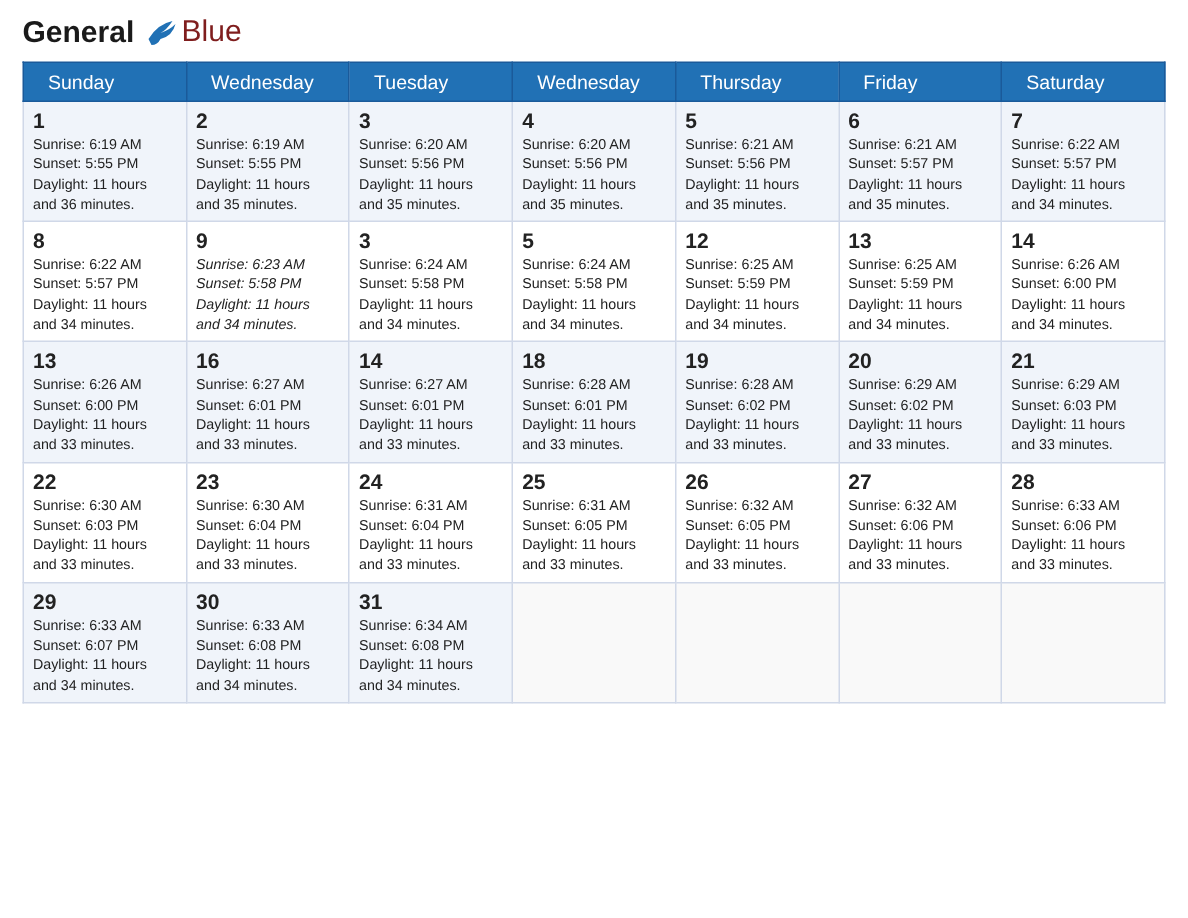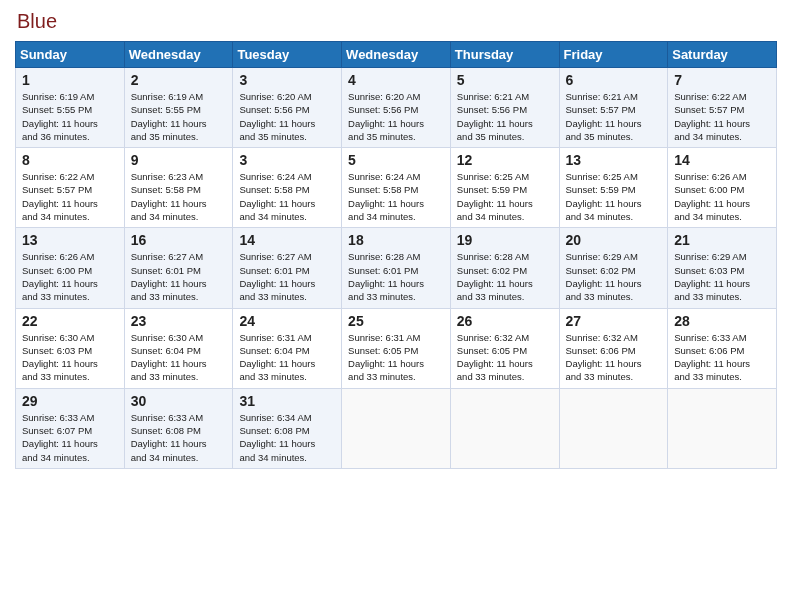--- a/index.html
+++ b/index.html
@@ -41,23 +41,23 @@
     table {
       width: 100%;
       border-collapse: collapse;
       table-layout: fixed;
     }
     thead tr {
       background-color: #2171b5;
       color: white;
     }
     thead th {
-      padding: 5px 4px;
+      padding: 5px 16px;
       font-size: 13px;
-      font-weight: bold;
+      font-weight: normal;
       text-align: left;
       border: 1px solid #1a5a9a;
     }
     tbody tr {
       background: #fff;
     }
     tbody tr:nth-child(odd) {
       background: #f0f4fa;
     }
     tbody td {
@@ -84,20 +84,26 @@
     }
   </style>
 </head>
 <body>
 
 <div class="page">
   <div class="header">
     <div class="logo">
       <div>
         <div style="display:flex;align-items:center;">
+          <div style="font-size:20px;font-weight:bold;line-height:1.1;">
+            <span style="color:#1a1a1a;">General</span>
+            <svg width="22" height="20" viewBox="0 0 22 20" style="vertical-align:middle;margin-left:2px;">
+              <path d="M2 14 Q8 4 18 2 Q14 8 10 10 Q16 8 20 4 Q18 12 10 14 Q8 18 4 18 Z" fill="#2171b5"></path>
+            </svg>
+          </div>
           <div style="font-size:20px;font-weight:normal;color:#7f1d1d;margin-left:2px;">Blue</div>
         </div>
       </div>
     </div>
     <div class="title-section">
       <div class="month-title"></div>
       <div class="location"></div>
     </div>
   </div>
 
@@ -168,21 +174,21 @@
         <tr>
           <td>
             <span class="day-num">8</span>
             <div class="day-info" style="white-space: pre-line;">Sunrise: 6:22 AM
 Sunset: 5:57 PM
 Daylight: 11 hours
 and 34 minutes.</div>
           </td>
           <td>
             <span class="day-num">9</span>
-            <div class="day-info" style="white-space: pre-line;">Sunrise: 6:23 AM
+            <div class="day-info" style="white-space: pre-line; font-style: italic;">Sunrise: 6:23 AM
 Sunset: 5:58 PM
 Daylight: 11 hours
 and 34 minutes.</div>
           </td>
           <td>
             <span class="day-num">3</span>
             <div class="day-info" style="white-space: pre-line;">Sunrise: 6:24 AM
 Sunset: 5:58 PM
 Daylight: 11 hours
 and 34 minutes.</div>

